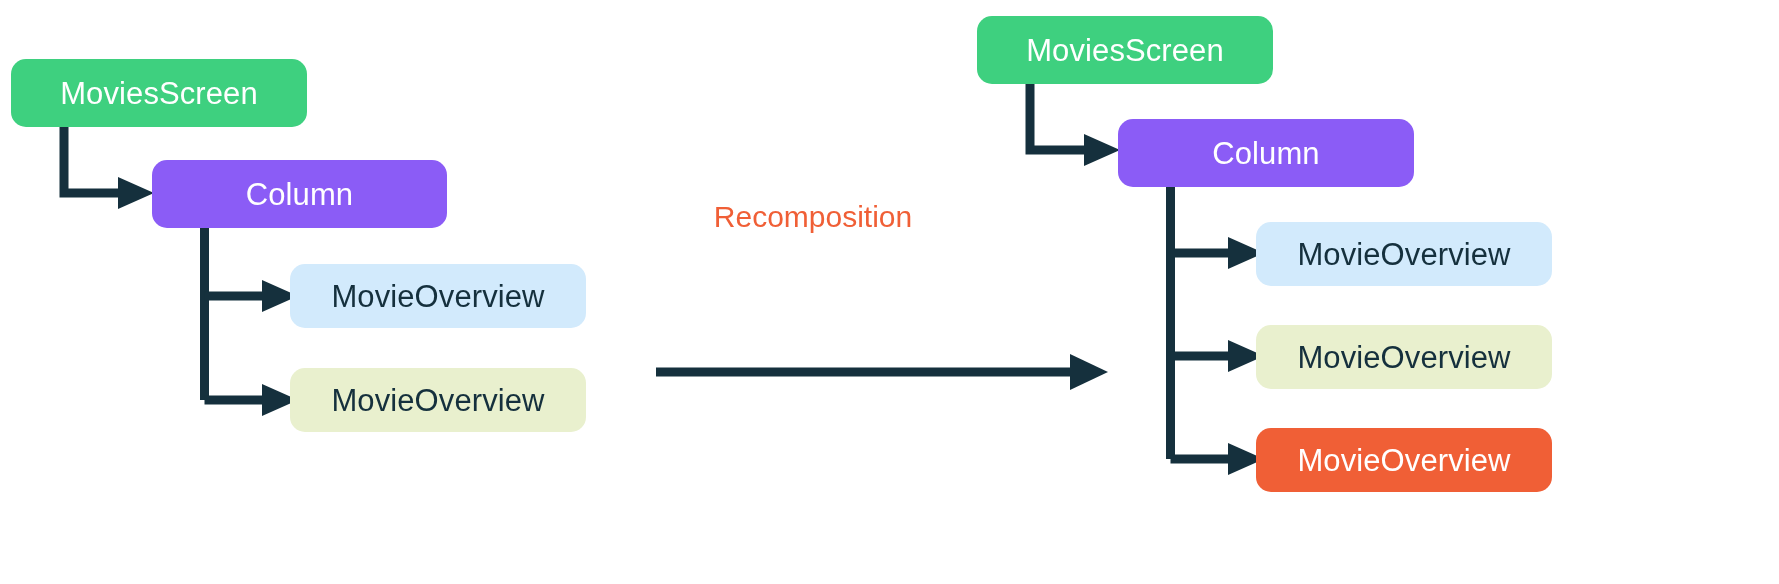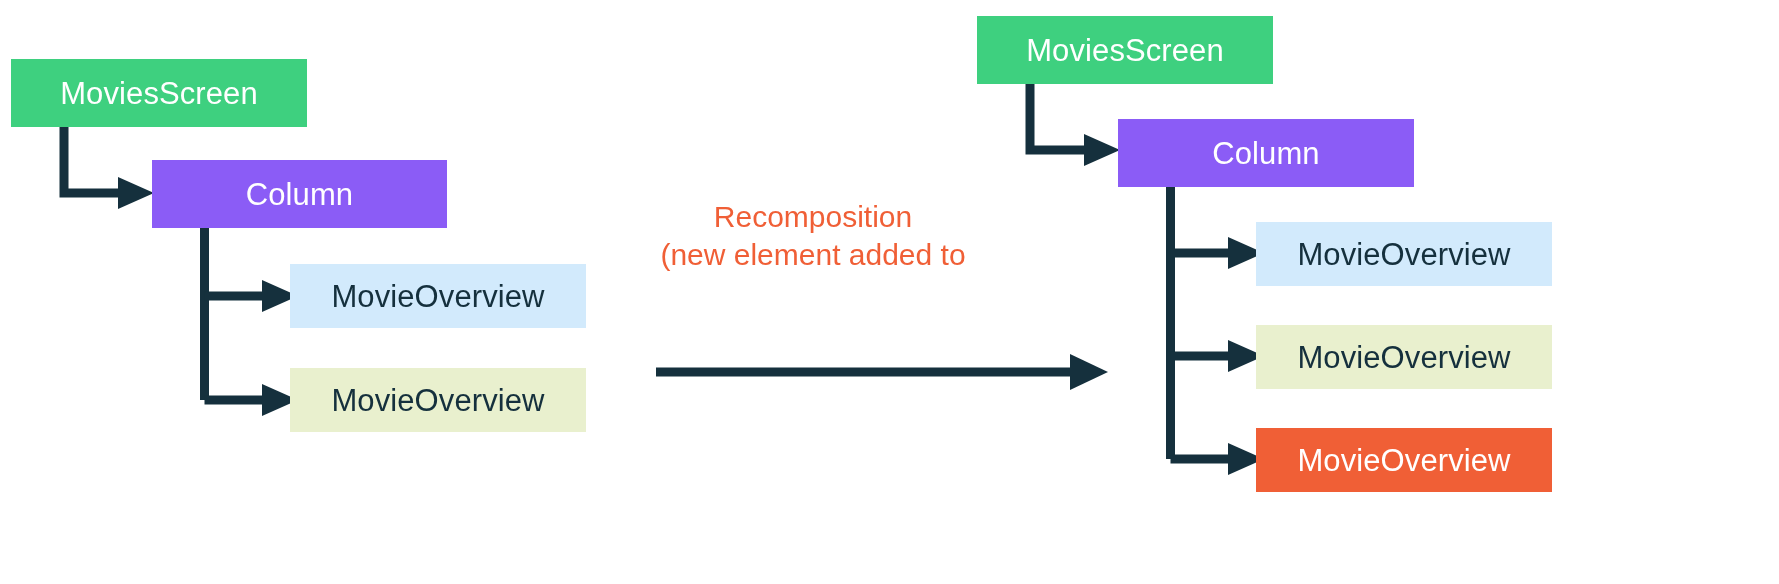--- a/index.html
+++ b/index.html
@@ -15,21 +15,21 @@
     width: 1779px;
     height: 584px;
     background: #ffffff;
     overflow: hidden;
   }
   .node {
     position: absolute;
     display: flex;
     align-items: center;
     justify-content: center;
-    border-radius: 0;
+    border-radius: 15px;
     box-sizing: border-box;
     font-size: 31px;
     line-height: 1;
     letter-spacing: 0.1px;
     white-space: nowrap;
   }
   .node-screen {
     background: #3ed07f;
     color: #ffffff;
   }
@@ -96,21 +96,20 @@
   <div class="node node-blue-light" style="left:290px; top:264px; width:296px; height:64px;">
     <span>MovieOverview</span>
   </div>
 
   <div class="node node-yellow-light" style="left:290px; top:368px; width:296px; height:64px;">
     <span>MovieOverview</span>
   </div>
 
   <div class="recomp-label" style="left:658px; top:198px; width:310px;">
     <div>Recomposition</div>
-    <div>(new element added to</div>
   </div>
 
   <div class="connector" style="left:656px; top:352px; width:460px; height:40px;">
     <svg width="460" height="40" viewBox="0 0 460 40">
       <path d="M0,20 L420,20" fill="none" stroke="#15303d" stroke-width="9"></path>
       <path d="M414,2 L452,20 L414,38 Z" fill="#15303d"></path>
     </svg>
   </div>
 
   <div class="node node-screen" style="left:977px; top:16px; width:296px; height:68px;">

